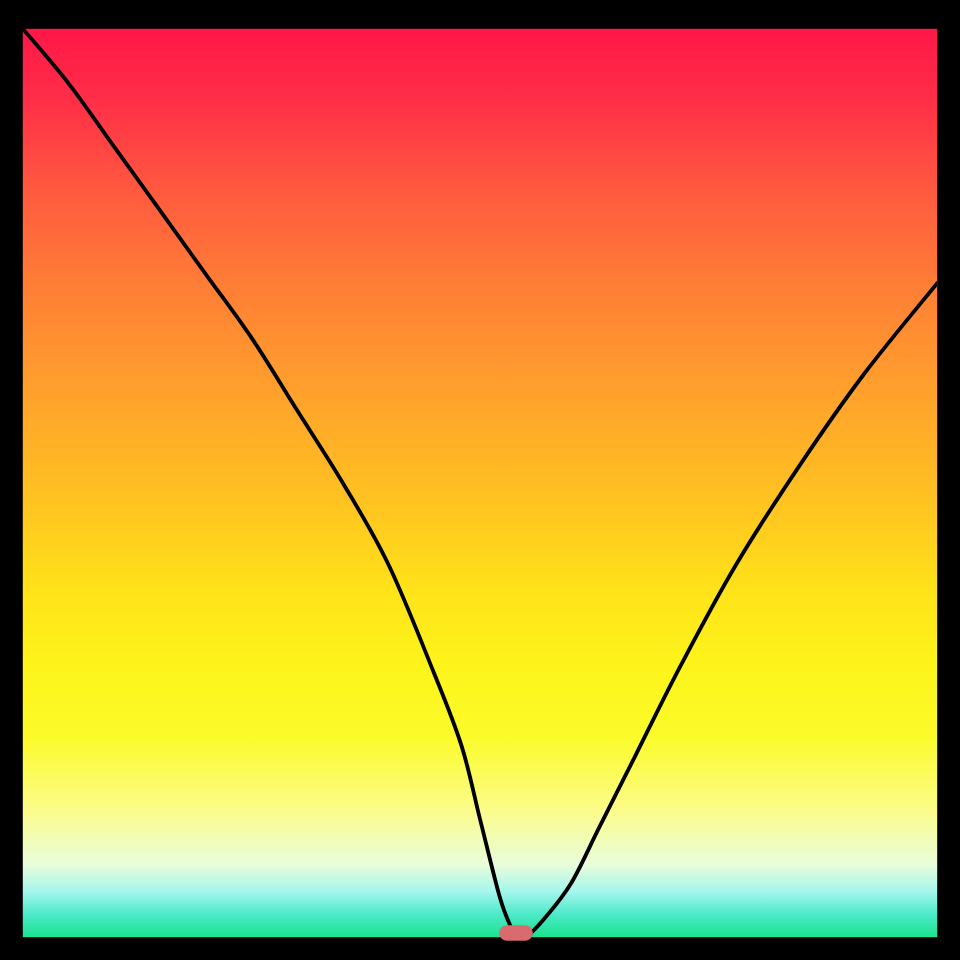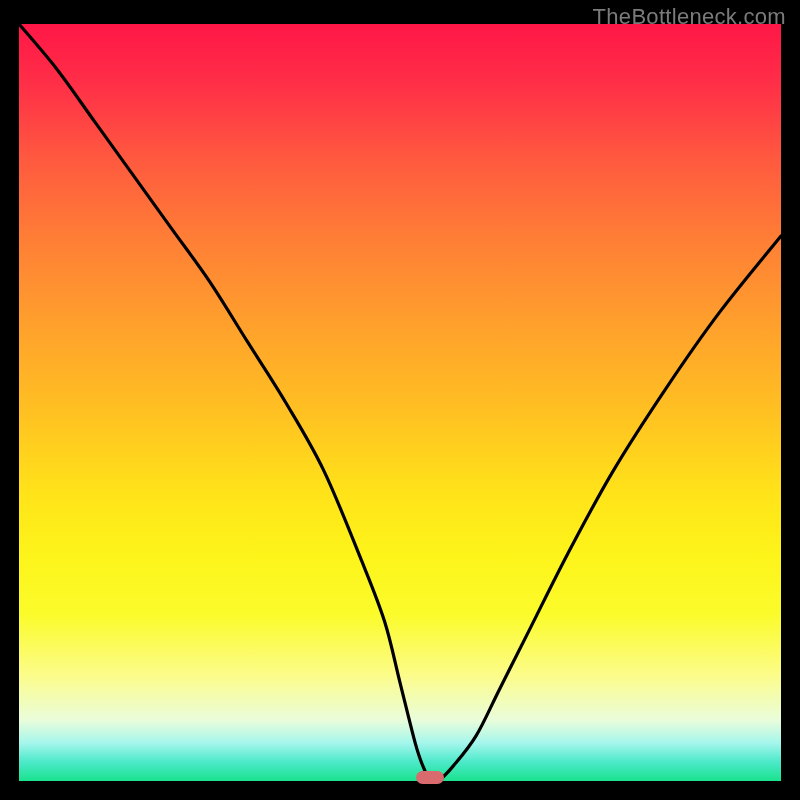--- a/index.html
+++ b/index.html
@@ -65,21 +65,20 @@
     height: 13px;
     background: #d96a6d;
     border-radius: 7px;
   }
 </style>
 </head>
 <body>
 
 <div class="frame">
 
-  <div class="watermark">TheBottleneck.com</div>
 
   <div class="plot-area">
 
     <svg class="curve" viewBox="0 0 762 757" preserveAspectRatio="none">
       <path id="curve-path" fill="none" stroke="#000000" stroke-width="3.2" stroke-linecap="round" stroke-linejoin="round" d="M 0 0 C 6.3500000000000005 7.570000000000012, 25.4 29.018333333333413, 38.1 45.42000000000007 C 50.800000000000004 61.82166666666673, 63.50000000000001 80.74666666666666, 76.2 98.40999999999997 C 88.9 116.07333333333328, 101.6 133.73666666666665, 114.3 151.39999999999998 C 127 169.0633333333333, 139.70000000000002 186.72666666666666, 152.4 204.39 C 165.1 222.0533333333333, 177.8 238.45499999999998, 190.5 257.38 C 203.2 276.305, 215.9 297.7533333333334, 228.6 317.94000000000005 C 241.29999999999998 338.1266666666667, 254 357.0516666666667, 266.7 378.5 C 279.4 399.9483333333333, 292.1 420.135, 304.8 446.63 C 317.5 473.125, 332.74 512.2366666666667, 342.90000000000003 537.47 C 353.06000000000006 562.7033333333334, 359.40999999999997 577.8433333333332, 365.76 598.03 C 372.11 618.2166666666667, 375.92 638.4033333333334, 381 658.59 C 386.08 678.7766666666666, 392.43 705.2716666666666, 396.24 719.15 C 400.05 733.0283333333333, 401.32 735.5516666666667, 403.86 741.86 C 406.40000000000003 748.1683333333333, 408.94 754.4766666666667, 411.48 757 C 414.02000000000004 759.5233333333333, 415.29 759.5233333333333, 419.1 757 C 422.91 754.4766666666667, 427.99 749.4300000000001, 434.34 741.86 C 440.68999999999994 734.29, 449.58 724.1966666666667, 457.2 711.58 C 464.82 698.9633333333334, 471.17 683.8233333333333, 480.06 666.16 C 488.95 648.4966666666667, 499.11 628.3100000000001, 510.54 605.6 C 521.97 582.89, 534.67 556.395, 548.64 529.9 C 562.61 503.405, 577.85 474.38666666666666, 594.36 446.63 C 610.87 418.87333333333333, 629.92 389.855, 647.6999999999999 363.36 C 665.4799999999999 336.865, 681.99 312.8933333333334, 701.0400000000001 287.66 C 720.0900000000001 262.4266666666667, 751.84 224.5766666666667, 762 211.96000000000004"></path>
     </svg>
 
     <div class="marker" id="min-marker" style="left: 397.48px; top: 747px; background: rgb(217, 106, 109);"></div>
   </div>
 

